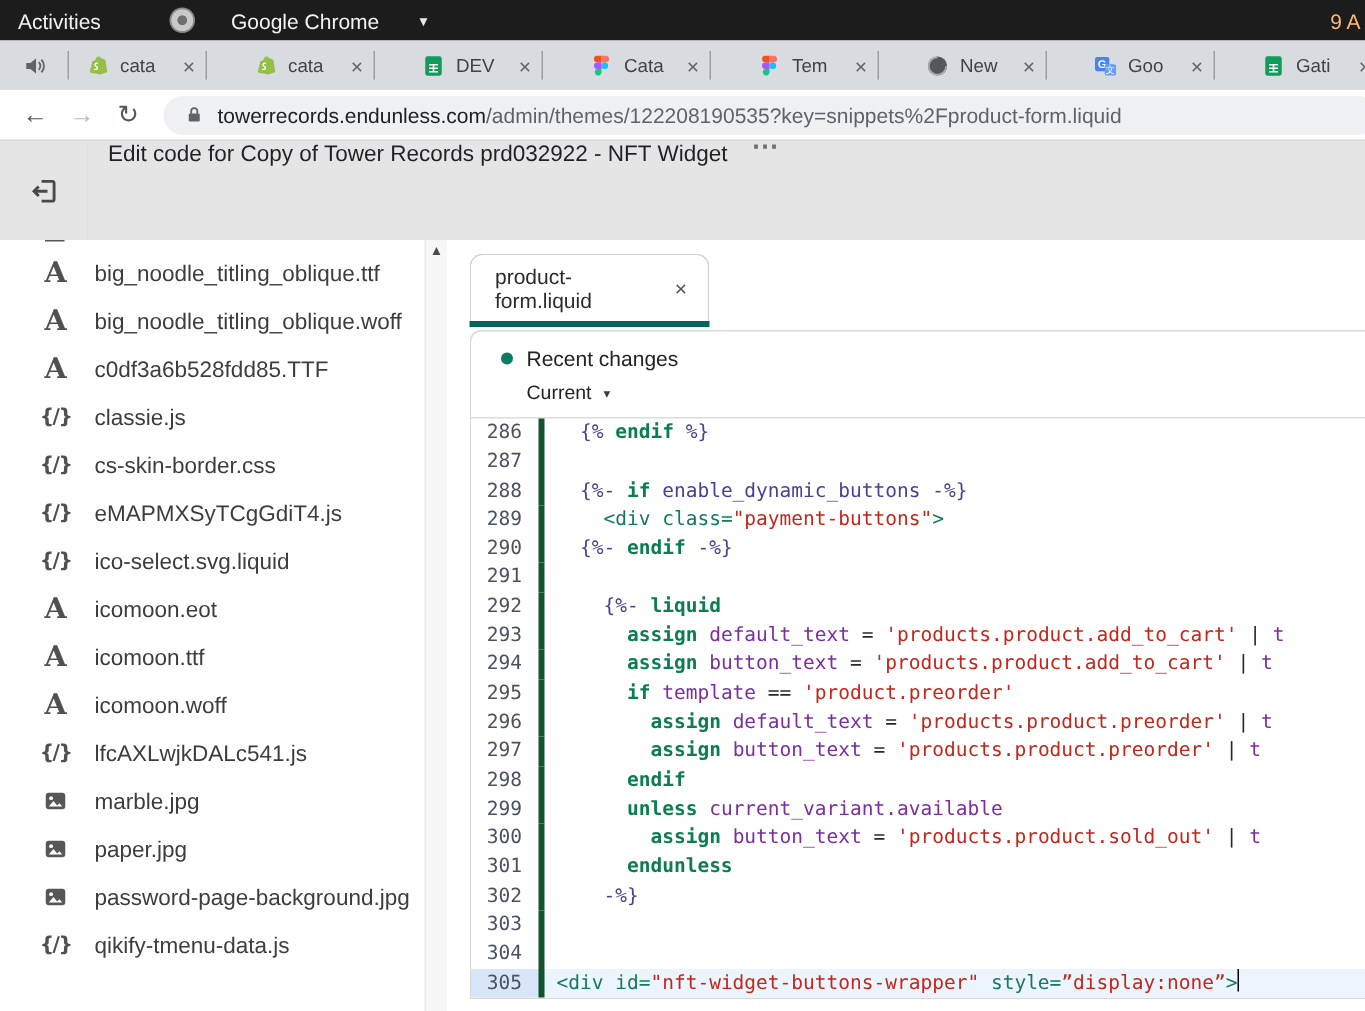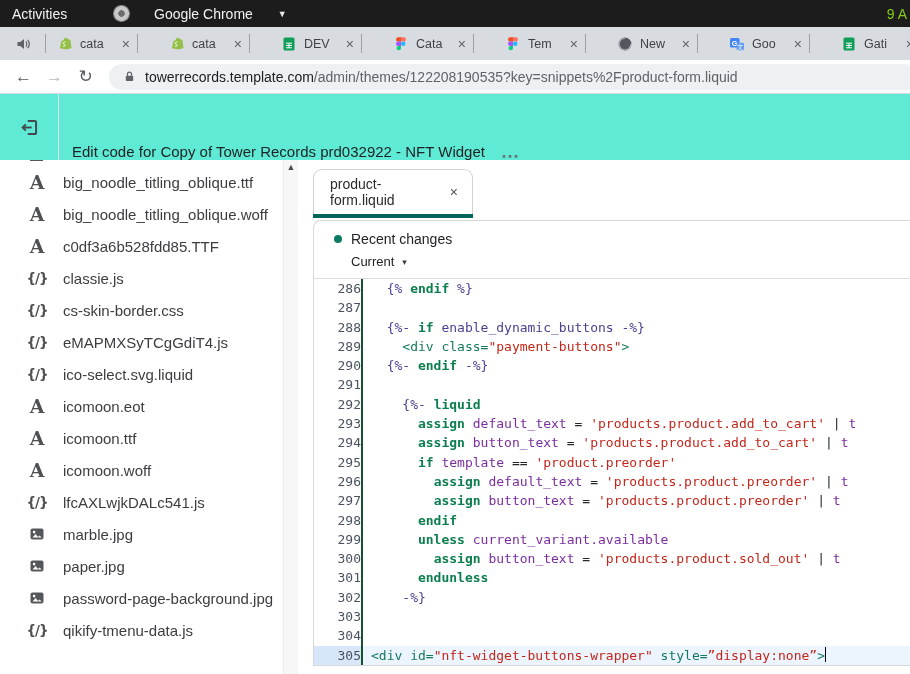--- a/index.html
+++ b/index.html
@@ -7,21 +7,21 @@
           font-family:"Liberation Sans",sans-serif;}
 
   
   .sysbar{position:absolute;top:0;left:0;right:0;height:27px;background:#1c1c1c;color:#f2f2f2;
           display:flex;align-items:center;font-size:14px;}
   .activities{margin-left:12px;cursor:default;}
   .chrome-menu{position:absolute;left:113px;display:flex;align-items:center;gap:24px;}
   .chrome-ic{width:17px;height:17px;border-radius:50%;
              background:radial-gradient(circle at 50% 50%,#6e6e6e 0 3px,#c9c9c9 3.5px 7px,#8b8b8b 7.5px);}
   .menu-caret{font-size:9px;margin-left:1px;color:#e8e8e8;}
-  .sys-status{position:absolute;right:3px;color:#84cc16;font-size:14px;margin-left:34px;}
+  .sys-status{position:absolute;right:3px;color:#fdba74;font-size:14px;margin-left:34px;}
 
   
   .tabstrip{position:absolute;top:27px;left:0;right:0;height:33px;background:#d8dbdf;
             display:flex;align-items:center;}
   .speaker{width:46px;height:33px;display:flex;align-items:center;justify-content:center;position:relative;flex:none;}
   .speaker::after{content:"";position:absolute;right:0;top:7px;height:19px;width:1px;background:#9ba0a7;}
   .btabs{display:flex;height:33px;align-items:center;gap:20px;}
   .btab{width:92px;height:33px;box-sizing:border-box;display:flex;align-items:center;
         padding:0 8px 0 11px;gap:7px;position:relative;cursor:default;}
   .btab::after{content:"";position:absolute;right:0;top:7px;height:19px;width:1px;background:#9ba0a7;}
@@ -35,22 +35,22 @@
   .toolbar{position:absolute;top:60px;left:0;right:0;height:33px;background:#fff;
            border-bottom:1px solid #d5d7da;display:flex;align-items:center;}
   .nav-ic{font-size:17px;color:#54585d;width:31px;text-align:center;line-height:1;}
   .nav-ic.disabled{color:#b7bbc1;}
   .urlbar{flex:1;height:26px;background:#eef0f3;border-radius:13px;margin-left:8px;margin-right:-8px;
           display:flex;align-items:center;padding:0 14px;gap:9px;}
   .url{font-size:14px;color:#202124;white-space:nowrap;}
   .url .path{color:#5f6368;}
 
   
-  .pageheader{position:absolute;top:94px;left:0;right:0;height:66px;background:#5eead4;
-              display:flex;align-items:flex-end;}
+  .pageheader{position:absolute;top:94px;left:0;right:0;height:66px;background:#e5e5e5;
+              display:flex;align-items:flex-start;}
   .exit-btn{width:59px;height:66px;display:flex;align-items:center;justify-content:center;
             border-right:1px solid #e2e2e2;box-sizing:border-box;}
   .page-title{margin-left:13px;font-size:15px;color:#1f2224;}
   .more-btn{margin-left:16px;color:#6d7175;font-size:18px;letter-spacing:1.5px;font-weight:bold;line-height:0.4;}
 
   
   .main{position:absolute;top:160px;left:0;right:0;bottom:0;display:flex;background:#fff;}
 
   
   .sidebar{width:298px;flex:none;position:relative;overflow:hidden;}
@@ -78,22 +78,22 @@
          border-radius:8px 0 0 0;background:#fff;}
   .panel-head{padding:10px 0 9px 20px;border-bottom:1px solid #dcdcdc;}
   .rc-line{display:flex;align-items:center;gap:9px;font-size:14px;color:#212325;}
   .dot{width:8px;height:8px;border-radius:50%;background:var(--c-recent_dot,#0b7c61);}
   .cur-line{margin:7px 0 0 17px;font-size:13px;color:#212325;display:flex;align-items:center;gap:8px;}
   .cur-caret{font-size:9px;color:#3c3c3c;}
 
   .code{font-family:"DejaVu Sans Mono",monospace;font-size:13px;}
   .cl{display:flex;height:19.3px;line-height:19.3px;}
   .cl.active{background:var(--c-active_line_bg,#ecf4fd);}
-  .ln{width:49px;flex:none;text-align:right;box-sizing:border-box;
-      color:#4a5260;border-right:2px solid #14532d;}
+  .ln{width:49px;flex:none;text-align:right;padding-right:11px;box-sizing:border-box;
+      color:#4a5260;border-right:4px solid #14532d;}
   .cl.active .ln{background:#d7e7f9;}
   .lc{white-space:pre;padding-left:8px;color:#24292e;}
   .tok-pl{color:var(--c-plain,#24292e);}
   .tok-dl{color:var(--c-delimiter,#4a3f90);}
   .tok-kw{color:var(--c-keyword,#0b7e4e);font-weight:bold;}
   .tok-vr{color:var(--c-variable,#7b2da0);}
   .tok-st{color:var(--c-string,#c3261a);}
   .tok-tg{color:var(--c-tag,#157a5a);}
   .tok-at{color:var(--c-tag,#157a5a);}
   .tok-id{color:var(--c-delimiter,#4a3f90);}
@@ -234,21 +234,21 @@
     <span class="nav-ic" style="margin-left:8px;">←</span>
     <span class="nav-ic disabled">→</span>
     <span class="nav-ic">↻</span>
     <div class="urlbar">
       <span style="display:inline-flex;">
         <svg width="13" height="13" viewBox="0 0 16 16">
             <rect x="3.5" y="7" width="9" height="6.5" rx="1" fill="#5f6368"></rect>
             <path d="M5.5 7.2V5a2.5 2.5 0 0 1 5 0v2.2" stroke="#5f6368" stroke-width="1.5" fill="none"></path>
           </svg>
       </span>
-      <span class="url"><span>towerrecords.template.com</span><span class="path">/admin/themes/122208190535?key=snippets%2Fproduct-form.liquid</span></span>
+      <span class="url"><span>towerrecords.endunless.com</span><span class="path">/admin/themes/122208190535?key=snippets%2Fproduct-form.liquid</span></span>
     </div>
   </div>
 
   <div class="pageheader">
     <div class="exit-btn">
       <span style="display:inline-flex;">
         <svg width="21" height="21" viewBox="0 0 24 24" fill="none" stroke="#45494e" stroke-width="2.2">
             <path d="M10 4.5h8.3A1.2 1.2 0 0 1 19.5 5.7v12.6a1.2 1.2 0 0 1-1.2 1.2H10"></path>
             <path d="M14.5 12H4.2"></path>
             <path d="M7.8 8.4 4.2 12l3.6 3.6"></path>

